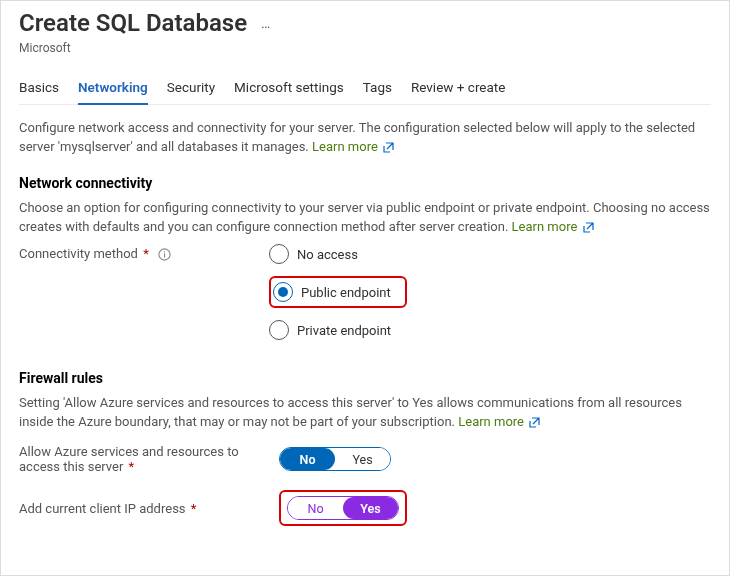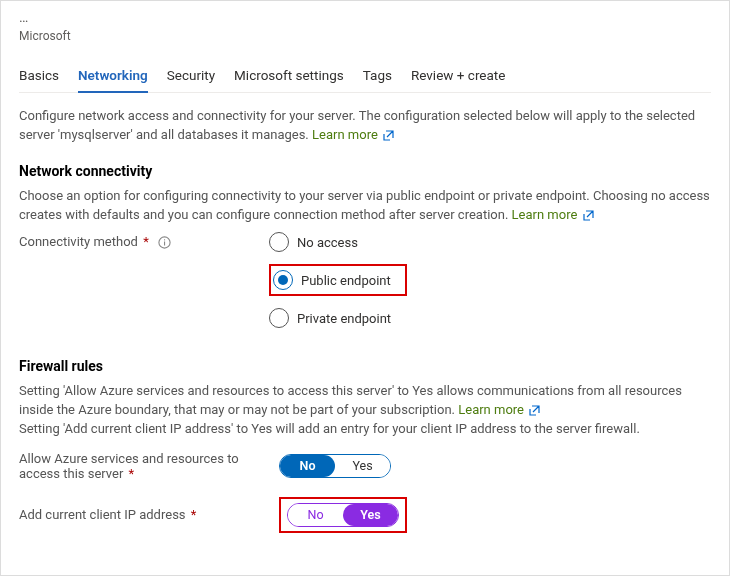--- a/index.html
+++ b/index.html
@@ -121,21 +121,21 @@
   .radio-circle.checked {
     border-color: #0067b8;
   }
   .radio-dot {
     width: 10px; height: 10px;
     border-radius: 50%;
     background: #0067b8;
   }
   .highlight-box {
     border: 2.5px solid #d90000;
-    border-radius: 0;
+    border-radius: 6px;
     padding: 2px 10px 2px 2px;
     display: inline-flex;
   }
   .highlight-box.wide {
     padding: 4px 6px;
   }
 
   
   .toggle {
     display: inline-flex;
@@ -185,20 +185,21 @@
   .toggle-label {
     width: 260px;
     color: #555;
   }
 </style>
 </head>
 <body>
 <div class="page">
 
   <div class="header-row">
+    <h1>Create SQL Database</h1>
     <span class="ellipsis">…</span>
   </div>
   <div class="subtitle">Microsoft</div>
 
   <div class="tabs">
     <div class="tab">Basics</div>
     <div class="tab active">Networking</div>
     <div class="tab">Security</div>
     <div class="tab">Microsoft settings</div>
     <div class="tab">Tags</div>
@@ -269,21 +270,20 @@
   <div class="para">
     <span>Setting 'Allow Azure services and resources to access this server' to Yes allows communications from all resources inside the Azure boundary, that may or may not be part of your subscription.</span>
     <a class="link">
       <span>Learn more</span>
       <span class="ext-icon">
         <svg width="11" height="11" viewBox="0 0 11 11">
             <path d="M3 1h7v7M9.5 1.5L4 7M1 4v6h6" fill="none" stroke="#0066cc" stroke-width="1.2"></path>
           </svg>
       </span>
     </a><br>
-    <span>Setting 'Add current client IP address' to Yes will add an entry for your client IP address to the server firewall.</span>
   </div>
 
   <div class="toggle-row">
     <div class="toggle-label">
       <span>Allow Azure services and resources to access this server</span>
       <span class="req">*</span>
     </div>
     <div>
       <span class="toggle blue-border">
         <span class="seg active-blue">No</span>

